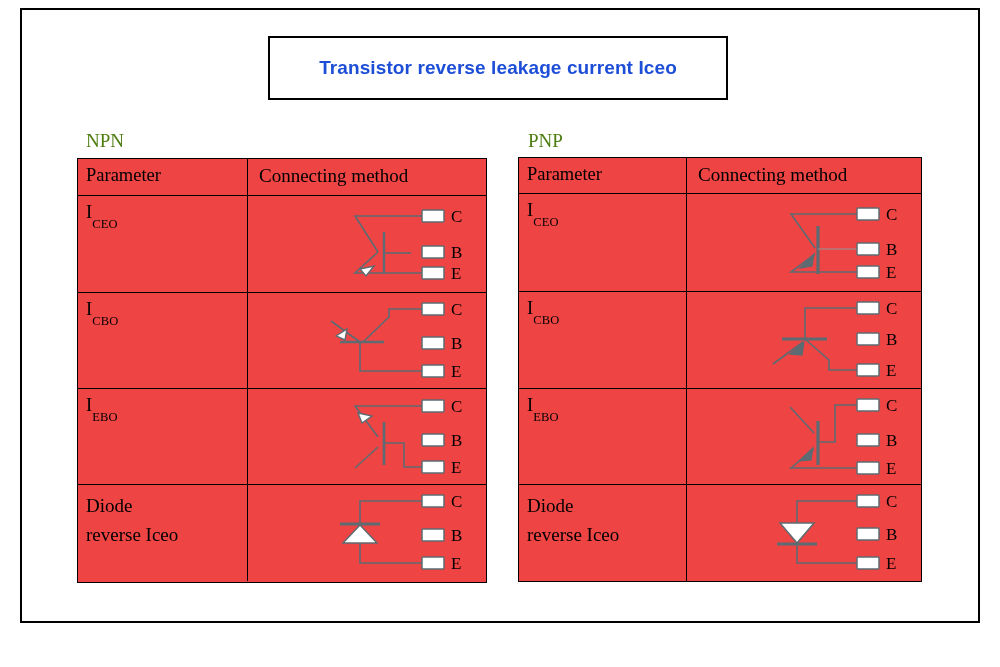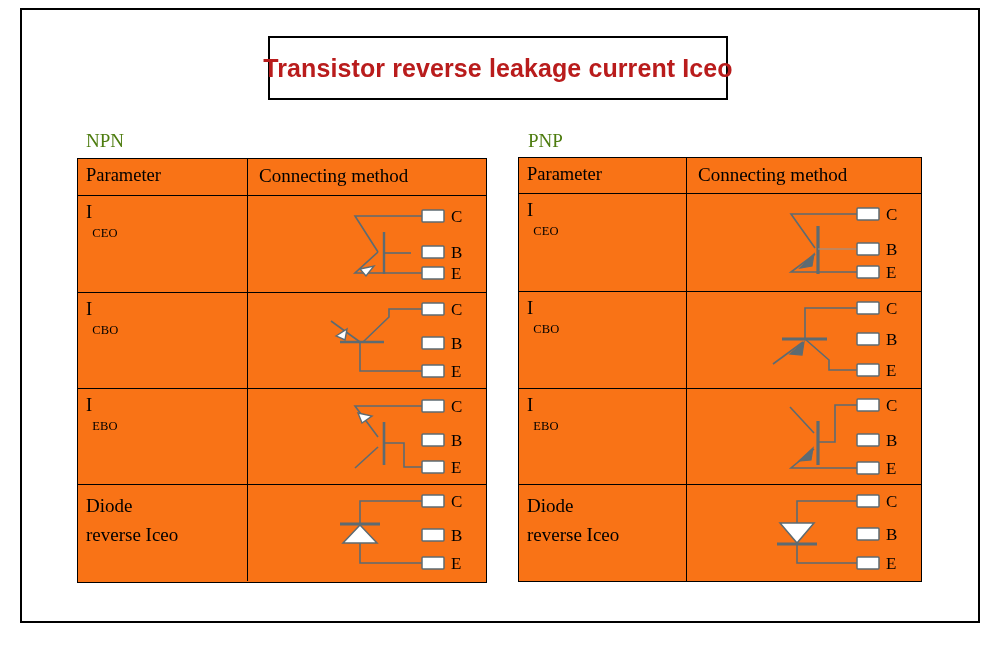--- a/index.html
+++ b/index.html
@@ -28,39 +28,39 @@
     left:268px;top:36px;
     width:460px;height:64px;
     border:2px solid #000;
     box-sizing:border-box;
     background:#fff;
     display:flex;align-items:center;justify-content:center;
   }
   .title-text{
     font-family:"Liberation Sans", sans-serif;
     font-weight:bold;
-    font-size:25px;
+    font-size:19px;
     letter-spacing:.1px;
-    color:#b91c1c;
+    color:#1d4ed8;
     white-space:nowrap;
   }
   
   .section-caption{
     position:absolute;
     font-size:19px;
     font-family:"Liberation Serif", serif;
     color:#4d7c0f;
     white-space:nowrap;
   }
   
   .tbl{
     position:absolute;
     border:1.6px solid #000;
     box-sizing:border-box;
-    background:#f97316;
+    background:#ef4444;
   }
   .tbl .row{
     position:relative;
     display:flex;
     box-sizing:border-box;
     border-bottom:1.6px solid #000;
   }
   .tbl .row:last-child{border-bottom:none;}
   .cell-param{
     box-sizing:border-box;
@@ -86,21 +86,21 @@
   }
   .param-sym{
     font-size:18.5px;
     line-height:1.1;
     white-space:nowrap;
   }
   .param-sym sub{
     font-size:12.5px;
     vertical-align:baseline;
     position:relative;
-    top:19px;
+    top:10px;
     letter-spacing:.2px;
   }
   .param-line{
     font-size:19px;
     line-height:1.55;
     white-space:nowrap;
   }
   .svg-wrap{
     position:absolute;
     left:0;top:0;

